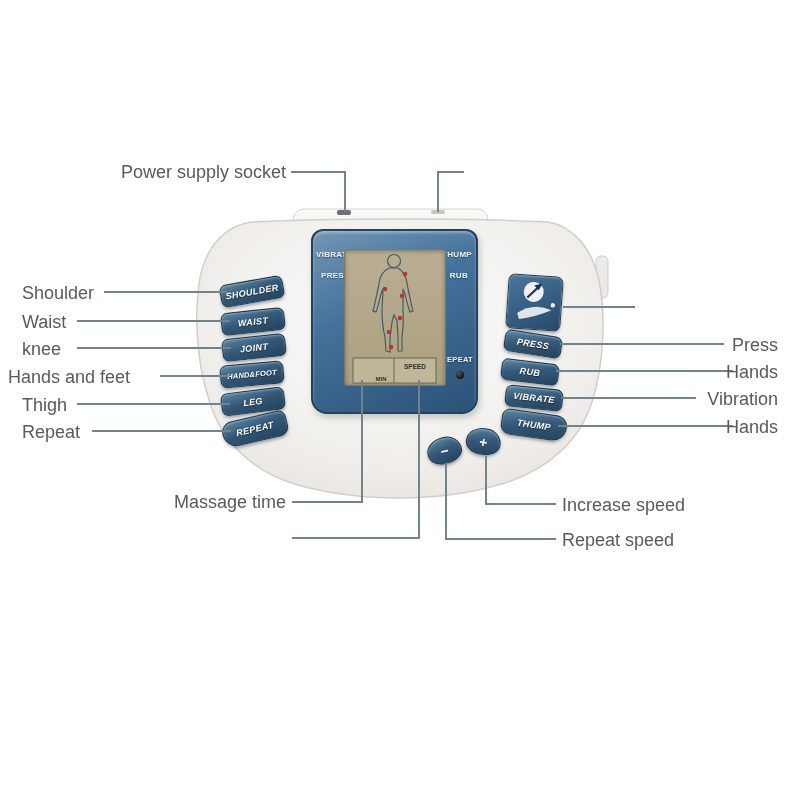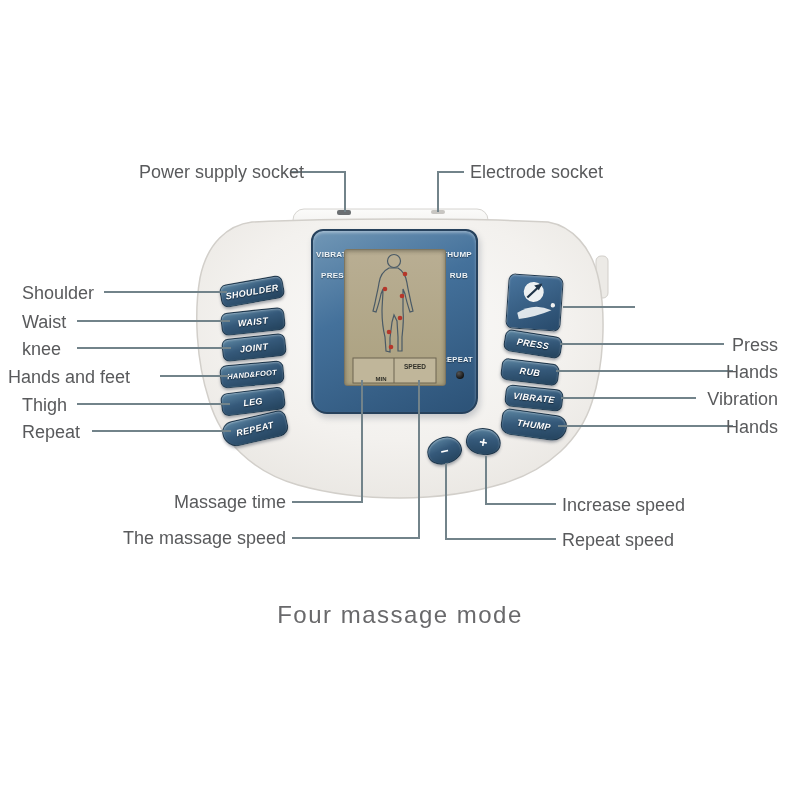--- a/index.html
+++ b/index.html
@@ -149,35 +149,32 @@
       <line x1="556" y1="371" x2="733" y2="371"></line>
       <line x1="561" y1="398" x2="696" y2="398"></line>
       <line x1="558" y1="426" x2="733" y2="426"></line>
       <polyline points="362,380 362,502 292,502"></polyline>
       <polyline points="419,380 419,538 292,538"></polyline>
       <polyline points="486,456 486,504 556,504"></polyline>
       <polyline points="446,463 446,539 556,539"></polyline>
     </g>
   </svg>
 
-  <div class="lbl lbl-r" style="right:496px;top:162px">Power supply socket</div>
-  <div class="lbl" style="left:470px;top:162px">Electrode socket</div>
+  <div class="lbl lbl-r" style="right:514px;top:162px">Power supply socket</div>
 
   <div class="lbl" style="left:22px;top:283px">Shoulder</div>
   <div class="lbl" style="left:22px;top:312px">Waist</div>
   <div class="lbl" style="left:22px;top:339px">knee</div>
   <div class="lbl" style="left:8px;top:367px">Hands and feet</div>
   <div class="lbl" style="left:22px;top:395px">Thigh</div>
   <div class="lbl" style="left:22px;top:422px">Repeat</div>
 
   <div class="lbl lbl-r" style="right:22px;top:335px">Press</div>
   <div class="lbl lbl-r" style="right:22px;top:362px">Hands</div>
   <div class="lbl lbl-r" style="right:22px;top:389px">Vibration</div>
   <div class="lbl lbl-r" style="right:22px;top:417px">Hands</div>
 
   <div class="lbl lbl-r" style="right:514px;top:492px">Massage time</div>
-  <div class="lbl lbl-r" style="right:514px;top:528px">The massage speed</div>
   <div class="lbl" style="left:562px;top:495px">Increase speed</div>
   <div class="lbl" style="left:562px;top:530px">Repeat speed</div>
 
-  <div class="cap" style="top:601px">Four massage mode</div>
 
 </div>
 
 </body></html>

